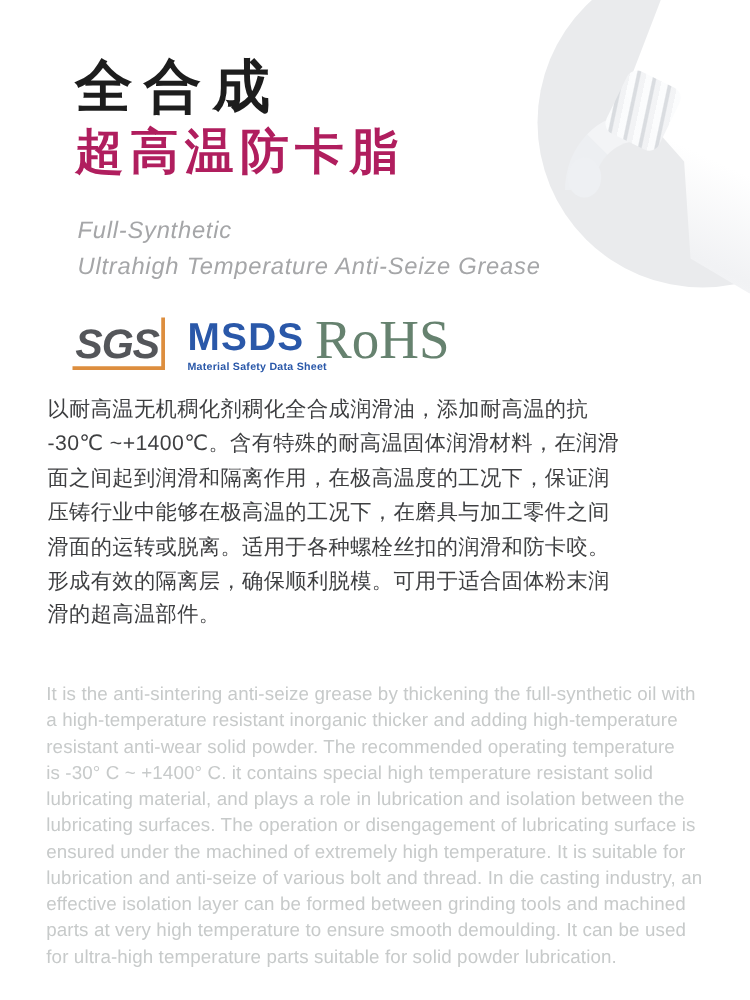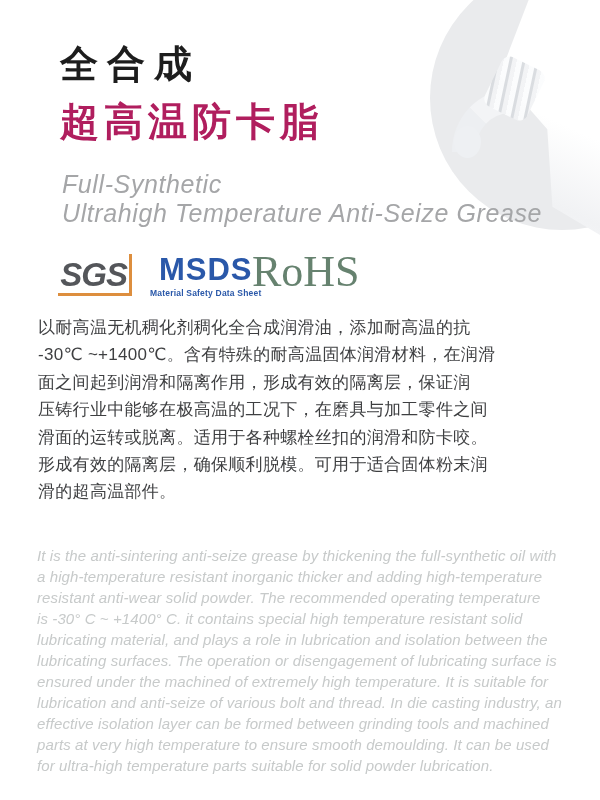--- a/index.html
+++ b/index.html
@@ -29,62 +29,62 @@
   .paste-cap { position:absolute; left:494px; top:86px; width:26px; height:26px; border-radius:50%; background:#f3f4f6; }
   .paste-arc {
     position:absolute; left:452px; top:90px; width:58px; height:62px;
     border-top:23px solid #f3f4f6; border-left:23px solid #edeff2;
     border-radius:100% 0 0 0;
   }
   .paste-tip { position:absolute; left:454px; top:126px; width:27px; height:32px; border-radius:50%; background:#eef0f3; }
 
   
   .title-zh1 {
-    position:absolute; left:60px; top:42px; font-size:38px; line-height:1.2;
+    position:absolute; left:60px; top:42px; font-size:46px; line-height:1.2;
     font-weight:600; letter-spacing:9px; color:var(--ink,#1d1d1d); white-space:nowrap;text-align:center;
   }
   .title-zh2 {
     position:absolute; left:60px; top:100px; font-size:39px; line-height:1.15;
     font-weight:800; letter-spacing:5px; color:var(--accent,#b01e5e); white-space:nowrap;
   }
   .subtitle {
     position:absolute; left:62px; top:170px; font-style:italic;
-    color:var(--muted,#a5a6a8); font-size:25px; line-height:29px; letter-spacing:.6px;
+    color:var(--muted,#a5a6a8); font-size:19px; line-height:29px; letter-spacing:.6px;
   }
   .subtitle div { white-space:nowrap; }
 
   
   .certs { position:absolute; left:0; top:250px; width:600px; height:50px; }
   .sgs { position:absolute; left:58px; top:2px; width:74px; height:46px;font-style:italic; }
   .sgs-label {
     position:absolute; right:5px; bottom:7px; font-size:33px; line-height:1;
     font-weight:bold; color:var(--sgs,#54565a); letter-spacing:-1px;
   }
   .sgs-underline { position:absolute; left:0; bottom:2px; width:74px; height:3px; background:var(--sgs-accent,#dd8e3e); }
   .sgs-vline { position:absolute; right:0; bottom:2px; width:3px; height:42px; background:var(--sgs-accent,#dd8e3e); }
-  .msds { position:absolute; left:150px; top:4px; display:flex; flex-direction:column; align-items:center; }
+  .msds { position:absolute; left:150px; top:4px; display:flex; flex-direction:column; }
   .msds-label { font-size:31px; line-height:1; font-weight:bold; color:var(--msds,#2a58a9); letter-spacing:1px; }
   .msds-tagline { font-size:8.5px; font-weight:bold; color:var(--msds,#2a58a9); margin-top:3px; letter-spacing:.2px; white-space:nowrap; }
   .rohs { position:absolute; left:252px; top:0; }
   .rohs-label {
     font-family:"Liberation Serif","DejaVu Serif",serif; font-size:44px; line-height:1;
     color:var(--rohs,#66826f); transform:scaleX(.62); transform-origin:left top; white-space:nowrap;
   }
 
   
   .para-zh {
     position:absolute; left:38px; top:314px; width:545px;
     font-size:17px; color:var(--zh,#3e3f41); letter-spacing:.3px;
   }
   .para-zh .line { line-height:27.4px; white-space:nowrap; }
   .para-en {
     position:absolute; left:37px; top:545px; width:545px;
     font-size:15px; color:var(--en,#c7caca); letter-spacing:.1px;
   }
-  .para-en .line { line-height:21px; white-space:nowrap;font-style:italic; }
+  .para-en .line { line-height:21px; white-space:nowrap; }
 </style>
 </head>
 <body>
 
 <div class="page">
 
   <div class="hero">
     <div class="hero-circle"></div>
     <div class="tube-body"></div>
     <div class="paste-cap"></div>
@@ -111,21 +111,21 @@
       <span class="msds-tagline">Material Safety Data Sheet</span>
     </div>
     <div class="rohs">
       <span class="rohs-label">RoHS</span>
     </div>
   </div>
 
   <div class="para-zh">
       <div class="line">以耐高温无机稠化剂稠化全合成润滑油，添加耐高温的抗</div>
       <div class="line">-30℃ ~+1400℃。含有特殊的耐高温固体润滑材料，在润滑</div>
-      <div class="line">面之间起到润滑和隔离作用，形成有效的隔离层，保证润</div>
+      <div class="line">面之间起到润滑和隔离作用，在极高温度的工况下，保证润</div>
       <div class="line">压铸行业中能够在极高温的工况下，在磨具与加工零件之间</div>
       <div class="line">滑面的运转或脱离。适用于各种螺栓丝扣的润滑和防卡咬。</div>
       <div class="line">形成有效的隔离层，确保顺利脱模。可用于适合固体粉末润</div>
       <div class="line">滑的超高温部件。</div>
     </div>
 
   <div class="para-en">
       <div class="line">It is the anti-sintering anti-seize grease by thickening the full-synthetic oil with</div>
       <div class="line">a high-temperature resistant inorganic thicker and adding high-temperature</div>
       <div class="line">resistant anti-wear solid powder. The recommended operating temperature</div>

